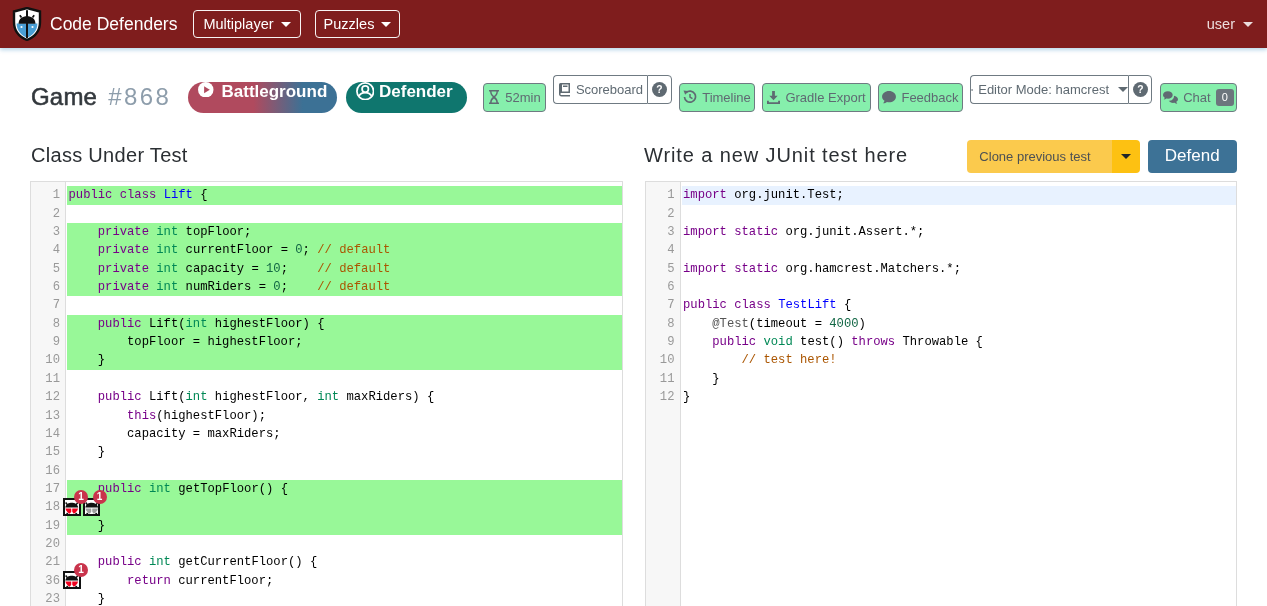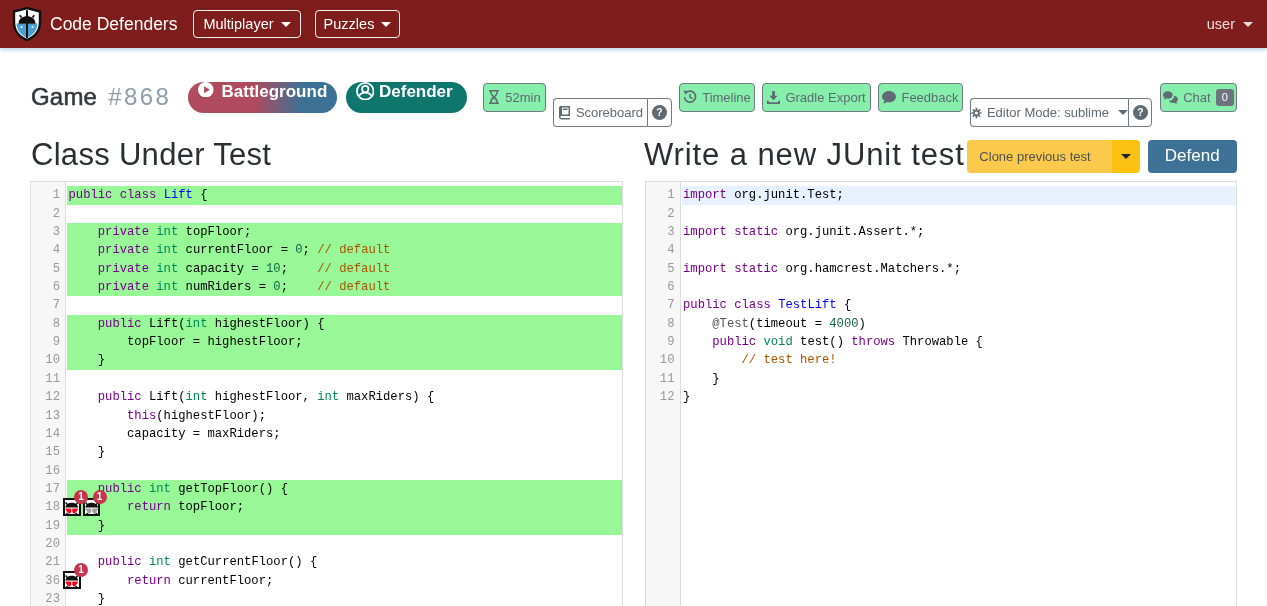--- a/index.html
+++ b/index.html
@@ -30,32 +30,32 @@
 .pill { position:absolute; top:81.5px; height:31px; border-radius:15.5px; color:#fff;
   font-weight:700; font-size:17px; display:flex; align-items:flex-start; }
 #pill-b { left:188px; width:149px;
   background:linear-gradient(90deg,#b04a5e 0%,#b04a5e 44%,#3c7195 77%,#3c7195 100%); }
 #pill-d { left:346px; width:121px; background:#0f766e; }
 
 .obtn { position:absolute; top:82.5px; height:29px; background:#86efac;
   border:1px solid #6f7a82; border-radius:4px; color:#5f6a72; font-size:13px;
   display:flex; align-items:center; justify-content:center; gap:5px; }
 .obtn svg { flex:0 0 auto; }
-.ogroup { position:absolute; top:98px; height:29px; display:flex; }
+.ogroup { position:absolute; top:75px; height:29px; display:flex; }
 .ogroup .gpart { height:29px; background:#fff; border:1px solid #6f7a82; color:#5f6a72;
   font-size:13px; display:flex; align-items:center; justify-content:center; gap:5px;
   white-space:nowrap; }
 .obtn { white-space:nowrap; }
 .ogroup .gpart:first-child { border-radius:4px 0 0 4px; border-right:none; }
 .ogroup .gpart:last-child { border-radius:0 4px 4px 0; }
 .chatbadge { background:#6c757d; color:#fff; border-radius:3px; font-size:11px;
   padding:2px 6px; line-height:13px; }
 
 
-.h4 { position:absolute; top:140px; height:30px; line-height:30px; font-size:31px;
+.h4 { position:absolute; top:140px; height:30px; line-height:30px; font-size:20px;
   color:#2b2f33; font-weight:500; }
 #clonebtn { position:absolute; left:967px; top:139.5px; width:145px; height:33px;
   background:#fbca4d; border-radius:4px 0 0 4px; color:#4d5154; font-size:13px;
   display:flex; align-items:center; justify-content:center; padding-right:9px; }
 #clonecaret { position:absolute; left:1112px; top:139.5px; width:28px; height:33px;
   background:#fdc112; border-radius:0 4px 4px 0;
   display:flex; align-items:center; justify-content:center; }
 #clonecaret .caret { border-top-color:#212529; }
 #defendbtn { position:absolute; left:1147.5px; top:139.5px; width:89.5px; height:33px;
   background:#3d7296; border-radius:4px; color:#fff; font-size:17px;
@@ -172,21 +172,21 @@
               <rect x="6.9" y="0.4" width="2.2" height="3.4" rx="0.6" transform="rotate(45 8 8)"></rect>
               <rect x="6.9" y="0.4" width="2.2" height="3.4" rx="0.6" transform="rotate(90 8 8)"></rect>
               <rect x="6.9" y="0.4" width="2.2" height="3.4" rx="0.6" transform="rotate(135 8 8)"></rect>
               <rect x="6.9" y="0.4" width="2.2" height="3.4" rx="0.6" transform="rotate(180 8 8)"></rect>
               <rect x="6.9" y="0.4" width="2.2" height="3.4" rx="0.6" transform="rotate(225 8 8)"></rect>
               <rect x="6.9" y="0.4" width="2.2" height="3.4" rx="0.6" transform="rotate(270 8 8)"></rect>
               <rect x="6.9" y="0.4" width="2.2" height="3.4" rx="0.6" transform="rotate(315 8 8)"></rect>
             </g>
             <path d="M8 3.2 A4.8 4.8 0 1 0 8 12.8 A4.8 4.8 0 1 0 8 3.2 Z M8 5.7 A2.3 2.3 0 1 1 8 10.3 A2.3 2.3 0 1 1 8 5.7 Z" fill-rule="evenodd"></path>
           </svg>
-        <span>Editor Mode: sublime</span>
+        <span>Editor Mode: hamcrest</span>
         <span class="caret" style="border-top-color:#5f6a72;margin-left:4px"></span>
       </div>
       <div class="gpart" style="width:24px">
         <svg width="15" height="15" viewBox="0 0 16 16">
             <circle cx="8" cy="8" r="8" fill="#5f6a72"></circle>
             <text x="8" y="12" text-anchor="middle" font-size="11" font-weight="bold" fill="#fff" font-family="Liberation Sans">?</text>
           </svg>
       </div>
     </div>
     <div class="obtn" style="left:1160px;width:77px">
@@ -279,21 +279,20 @@
           <div class="ln">16</div>
         </div>
 <div class="cl">
           <div class="hl g"></div>
           <div class="ln">17</div>
           <div class="cd">    <span class="kw">public</span> <span class="ty">int</span> getTopFloor() {</div>
         </div>
 <div class="cl">
           <div class="hl g"></div>
           <div class="ln">18</div>
-          <div class="cd">        <span class="kw">return</span> topFloor;</div>
         </div>
 <div class="cl">
           <div class="hl g"></div>
           <div class="ln">19</div>
           <div class="cd">    }</div>
         </div>
 <div class="cl">
           <div class="ln">20</div>
         </div>
 <div class="cl">

